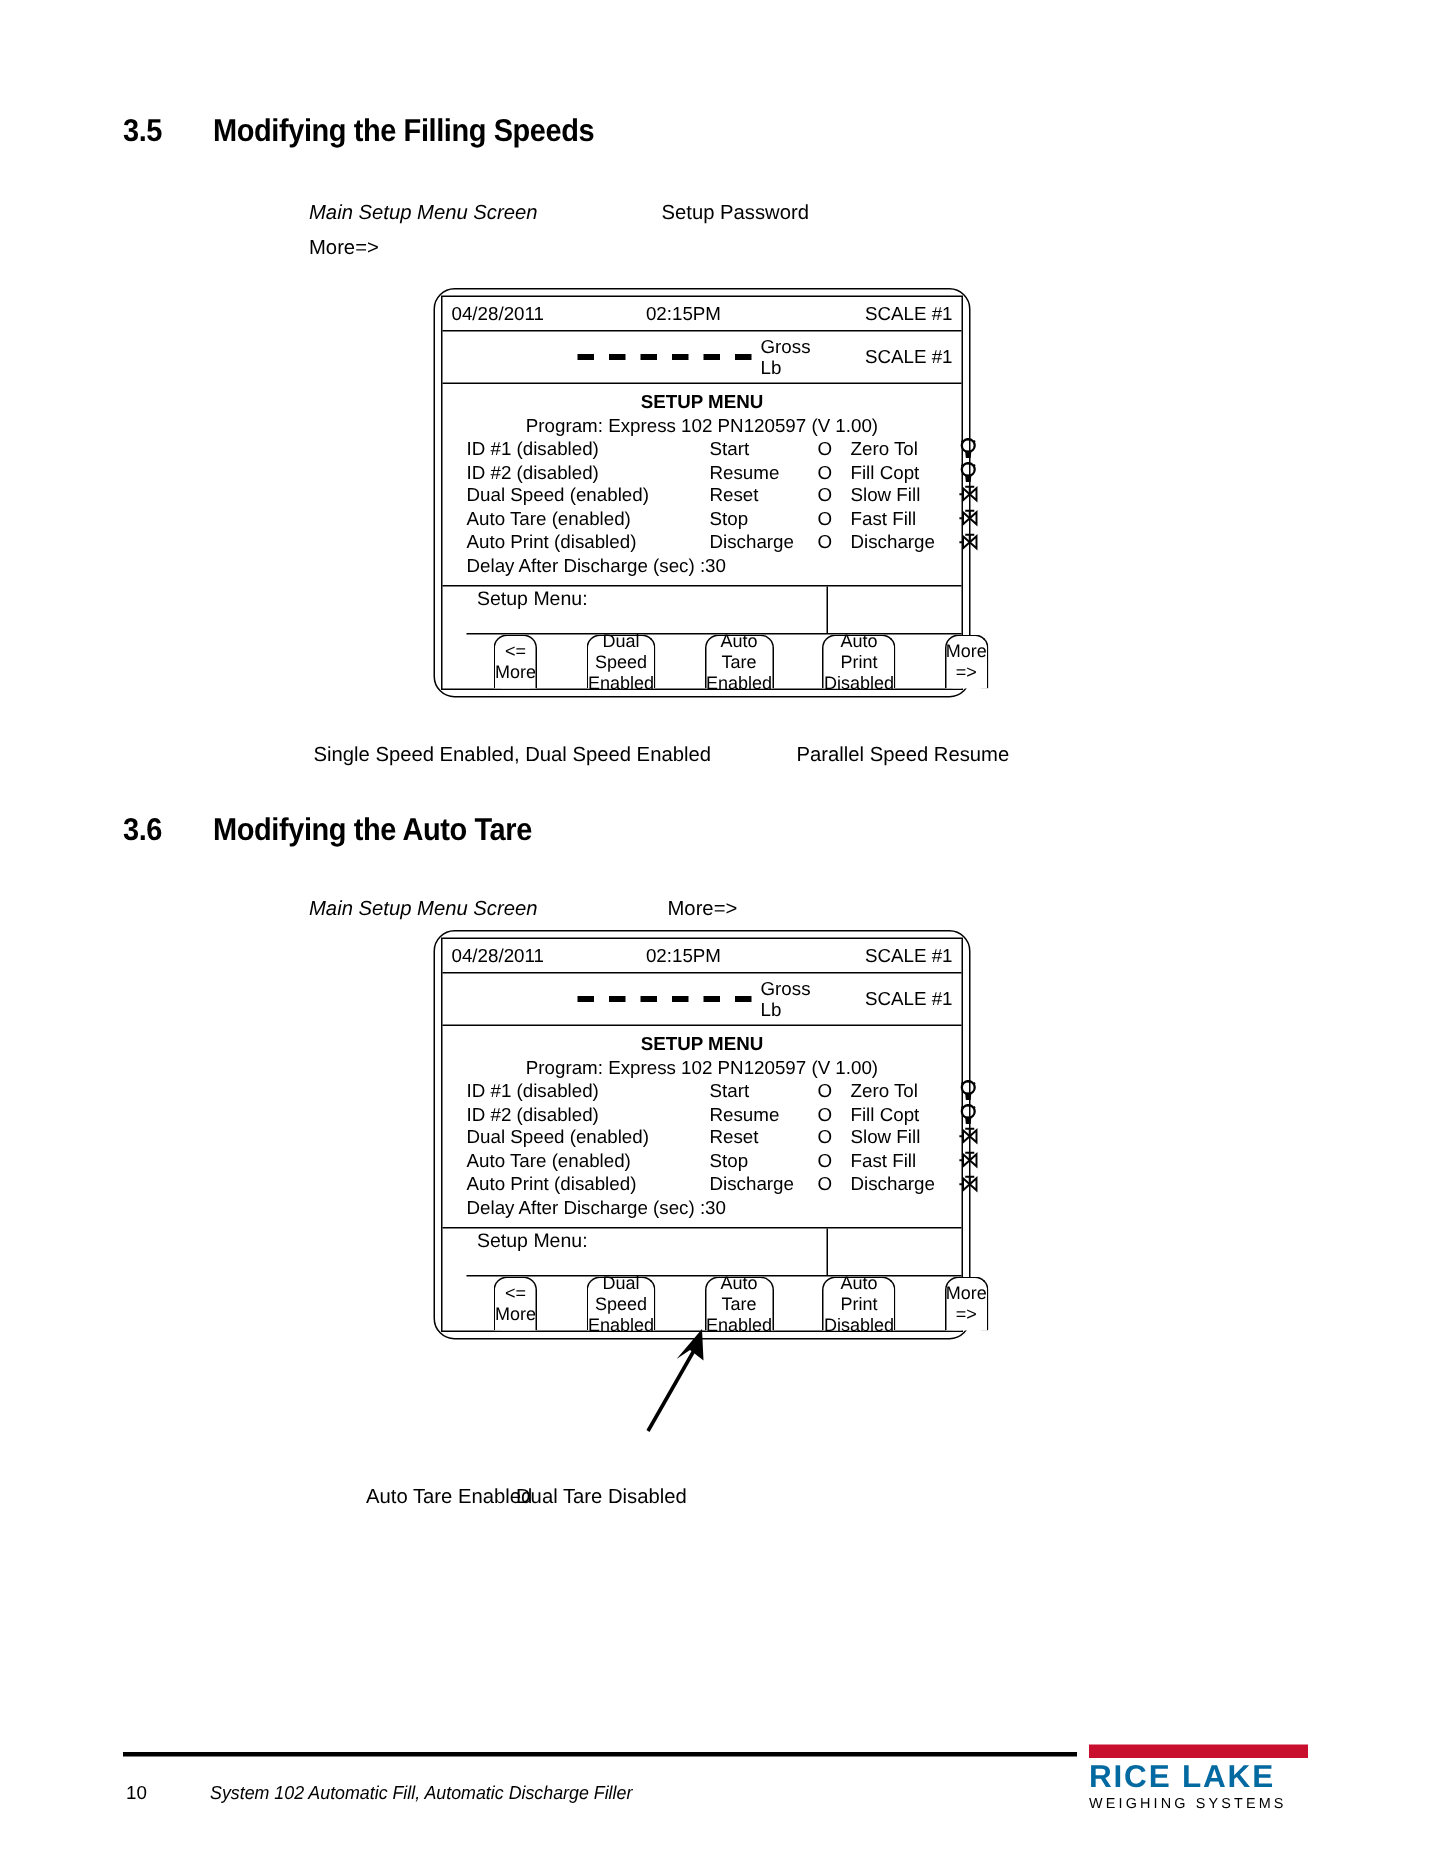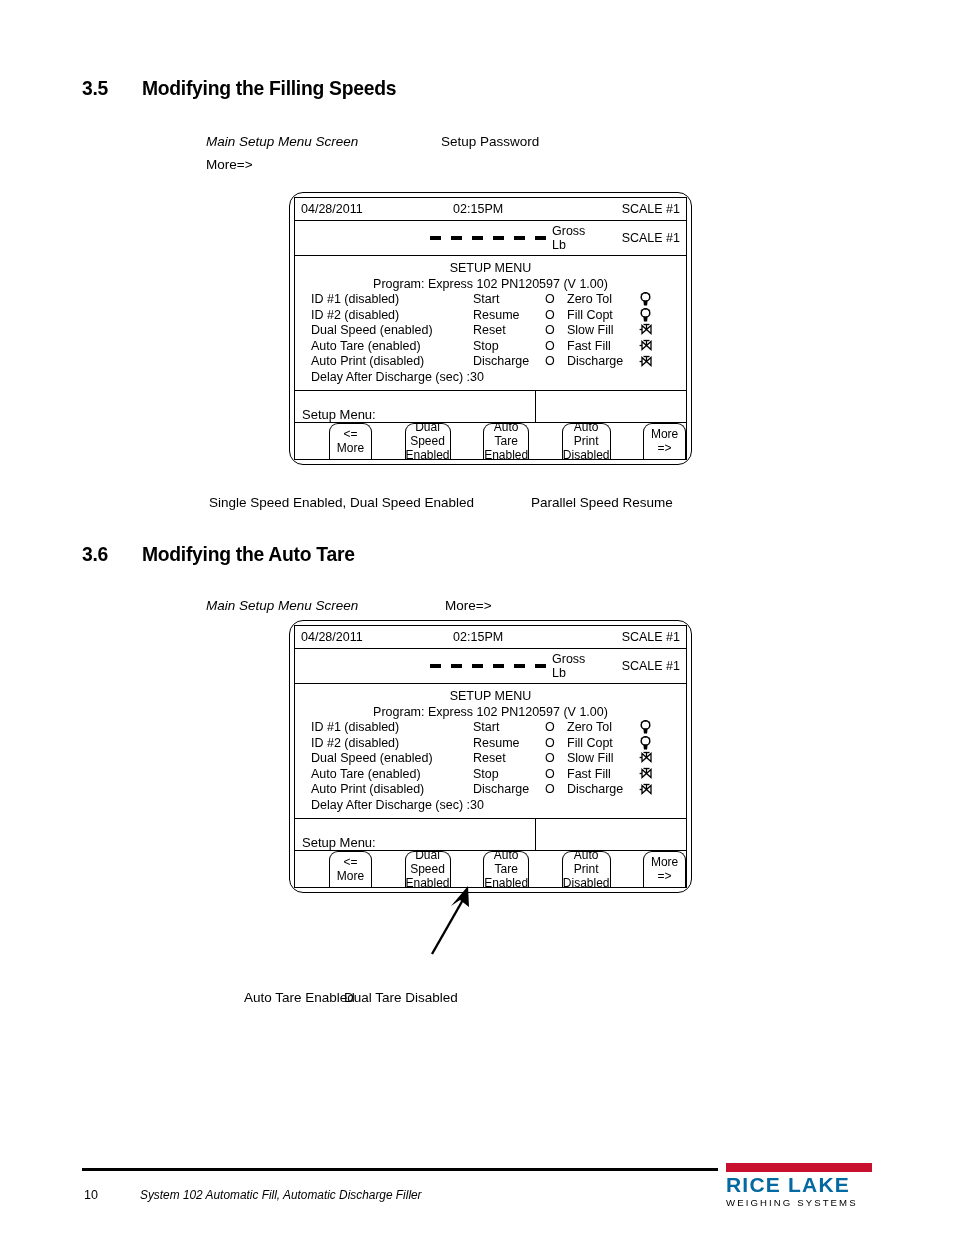--- a/index.html
+++ b/index.html
@@ -46,21 +46,21 @@
     position: absolute;
     font-size: 13.5px;
     line-height: 19px;
     white-space: pre;
   }
   .ital { font-style: italic; }
 
   
   .display {
     position: absolute;
-    width: 403px;
+    width: 358px;
     box-sizing: border-box;
     border: 1.6px solid #000;
     border-radius: 14px;
     background: #fff;
     padding: 4px;
   }
   .display-inner {
     border: 1.4px solid #000;
     box-sizing: border-box;
   }
@@ -116,21 +116,21 @@
     font-size: 12.5px;
     padding-right: 6px;
   }
 
   .disp-menu {
     border-bottom: 1.4px solid #000;
     padding: 5px 0 4px 0;
   }
   .menu-title {
     text-align: center;
-    font-weight: normal;
+    font-weight: bold;
     font-size: 12.5px;
     margin-bottom: 2px;
   }
   .menu-program {
     text-align: center;
     font-size: 12.5px;
     margin-bottom: 1px;
   }
   .menu-grid {
     display: grid;
@@ -149,23 +149,24 @@
     line-height: 15.6px;
     padding-left: 16px;
   }
 
   
   .ic { display:inline-block; vertical-align: middle; }
 
   .disp-prompt {
     height: 31px;
     display: flex;
-    align-items: flex-end;
+    align-items: flex-start;
     border-bottom: 1.4px solid #000;
     position: relative;
+    margin-left: 16px;
   }
   .disp-prompt .prompt-text {
     font-size: 13px;
     padding-left: 7px;
   }
   .disp-prompt .prompt-div {
     position: absolute;
     left: 240px;
     top: 0;
     bottom: 0;

